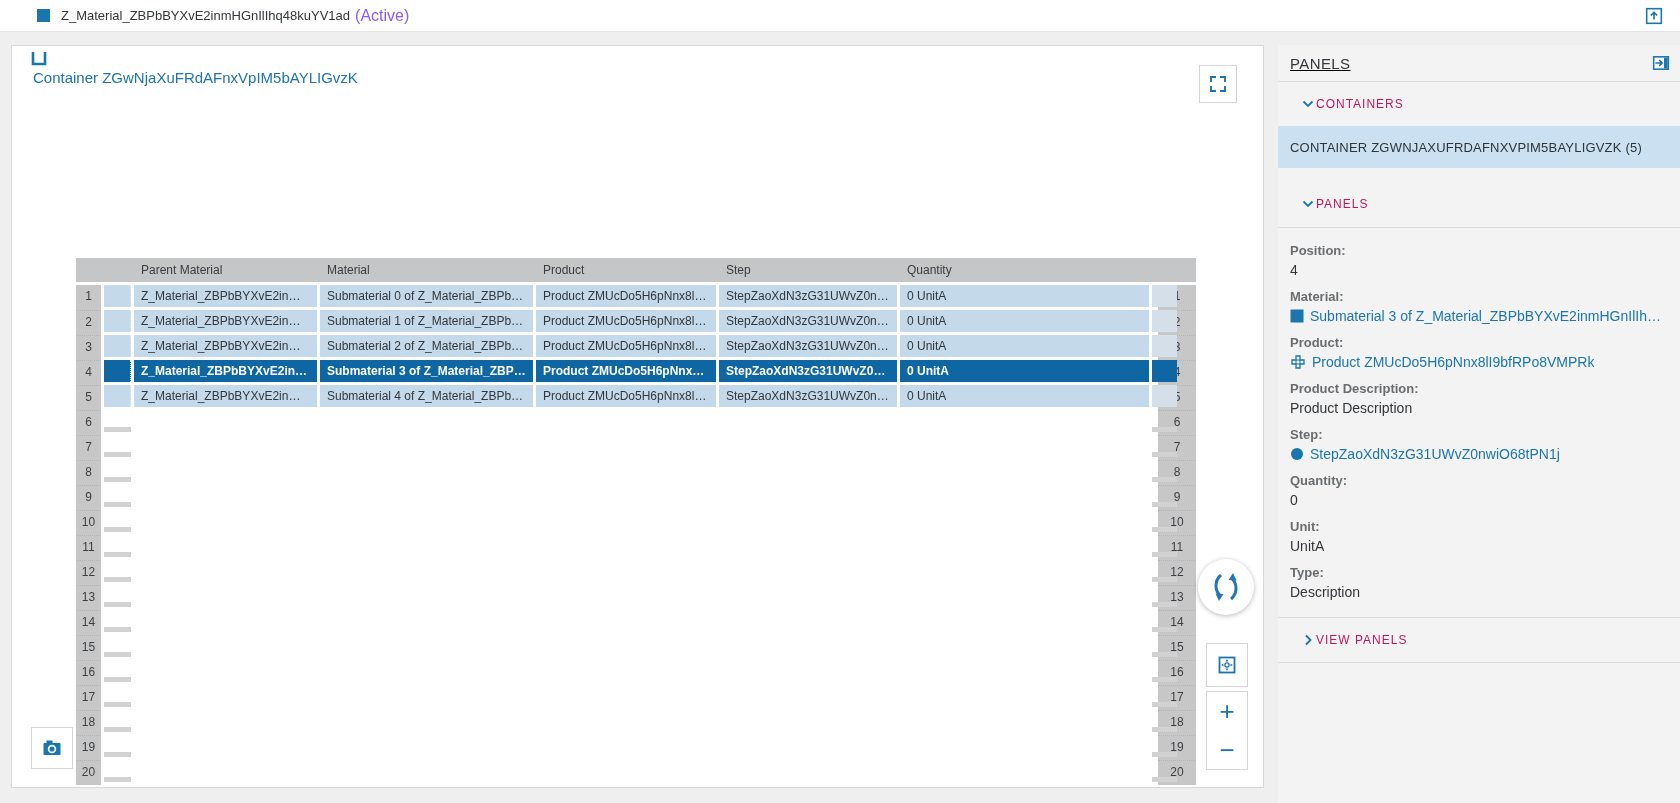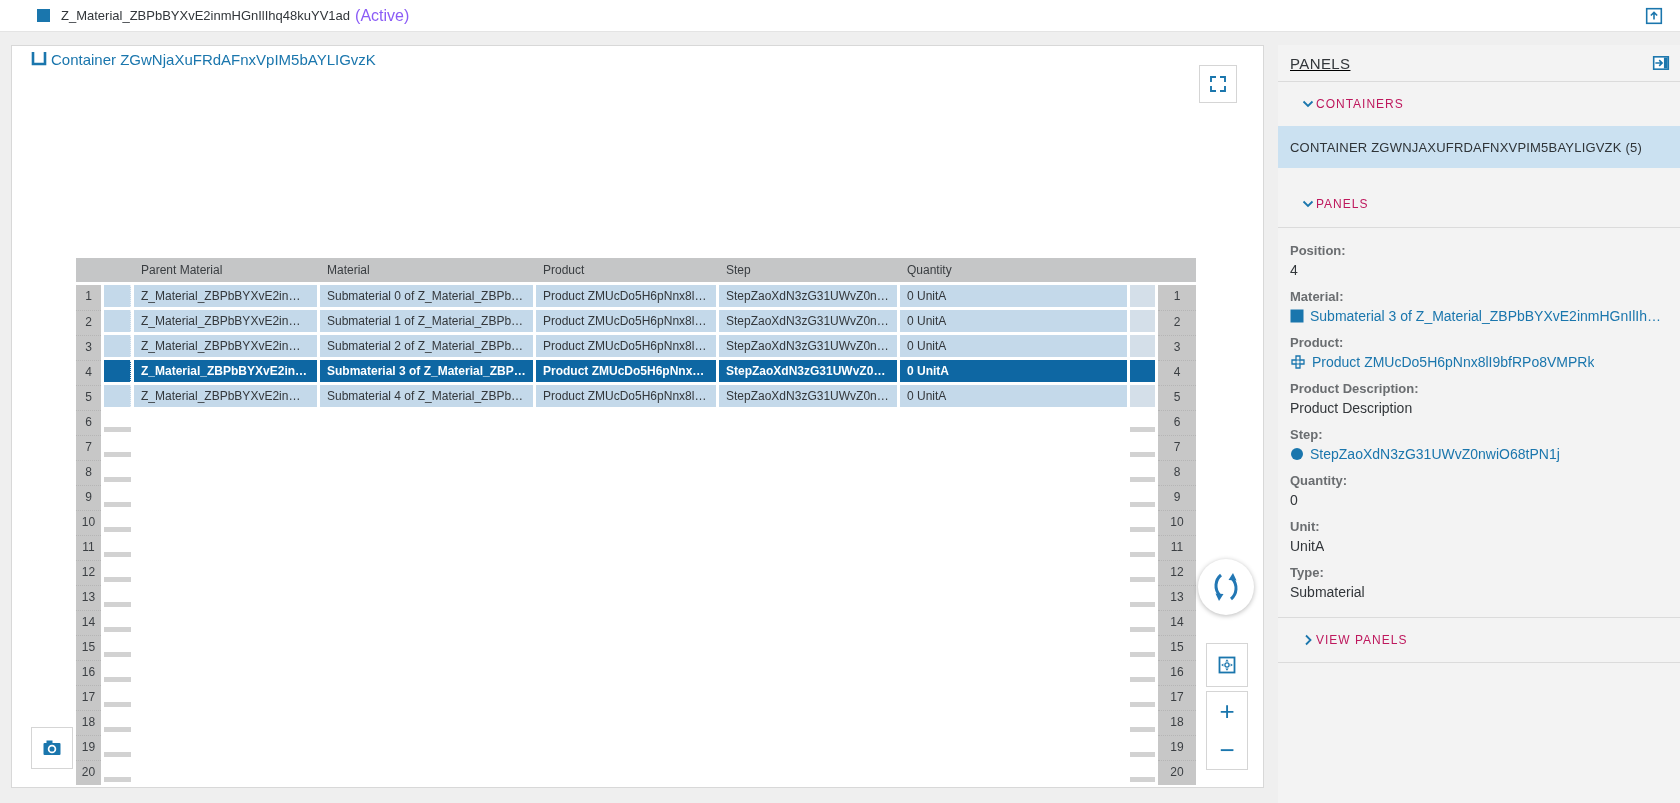--- a/index.html
+++ b/index.html
@@ -10,41 +10,41 @@
   .topbar{position:absolute;left:0;top:0;width:1680px;height:32px;background:#fff;
     border-bottom:1px solid #e4e4e4;display:flex;align-items:center;}
   .tb-sq{width:13px;height:13px;background:#1a76ad;margin-left:37px;flex:none;}
   .tb-title{margin-left:11px;font-size:13px;color:#32363a;}
   .tb-status{margin-left:5px;font-size:16px;color:#8b5cf6;}
   .tb-open{position:absolute;right:17px;top:7px;width:18px;height:18px;border:none;background:none;padding:0;cursor:pointer;}
 
   
   .card{position:absolute;left:11px;top:45px;width:1253px;height:743px;background:#fff;
     border:1px solid #d8d8d8;}
-  .cont-title{position:absolute;left:18px;top:3px;display:flex;align-items:center;}
+  .cont-title{position:absolute;left:18px;top:3px;display:flex;align-items:flex-start;flex-direction:column;}
   .cont-title .ct-text{font-size:15px;color:#1a76ad;margin-left:3px;padding-bottom:0px;}
   .fs-btn{position:absolute;left:1187px;top:19px;width:38px;height:38px;background:#fff;
     border:1px solid #d5d5d5;display:flex;align-items:center;justify-content:center;padding:0;cursor:pointer;}
 
   
   .grid{position:absolute;left:64px;top:212px;width:1120px;height:527px;}
   .thead{position:absolute;left:0;top:0;width:1120px;height:24px;background:#c5c6c7;}
   .hlab{position:absolute;top:0;line-height:24px;font-size:12px;color:#393d41;white-space:nowrap;}
   .h1{left:65px}.h2{left:251px}.h3{left:467px}.h4{left:650px}.h5{left:831px}
   .gutter{position:absolute;top:27px;bottom:0;background:#c7c7c7;}
   .g-l{left:0;width:25px;}
   .g-r{left:1082px;width:38px;}
   .gnum{height:25px;line-height:23px;text-align:center;font-size:12px;color:#3b3f43;}
   .gnum + .gnum{border-top:1px dotted #b5b5b5;}
   .trow{position:absolute;left:28px;height:22px;display:flex;gap:3px;}
   .tc{height:22px;background:#c4d9ea;flex:none;}
   .t-txt{font-size:12px;line-height:22px;padding:0 7px;color:#33373b;white-space:nowrap;
     overflow:hidden;text-overflow:ellipsis;}
   .c-hl{width:27px;border-right:1px dotted #e8eef4;}
-  .c1{width:183px}.c2{width:213px}.c3{width:180px}.c4{width:178px}.c5{width:227px}
+  .c1{width:183px}.c2{width:213px}.c3{width:180px}.c4{width:178px}.c5{width:249px}
   .c-hr{width:25px;background:#d4dfe9;}
   .trow.sel .tc{background:#0e67a3;color:#fff;font-weight:bold;}
   .trow.sel .t-txt{color:#fff;}
   .trow.empty .tc{background:transparent;}
   .trow.empty .c-hl,.trow.empty .c-hr{border:none;border-bottom:5px solid #d2d2d2;}
 
   
   .cam-btn{position:absolute;left:19px;top:681px;width:42px;height:42px;background:#fff;
     border:1px solid #d5d5d5;display:flex;align-items:center;justify-content:center;padding:0;cursor:pointer;}
   .rot-btn{position:absolute;left:1186px;top:513px;width:56px;height:56px;border-radius:50%;
@@ -464,21 +464,21 @@
       </div>
       <div class="field">
         <div class="f-label">Unit:</div>
         <div class="f-value">
           <span class="f-text">UnitA</span>
         </div>
       </div>
       <div class="field">
         <div class="f-label">Type:</div>
         <div class="f-value">
-          <span class="f-text">Submaterial</span>
+          <span class="f-text">Description</span>
         </div>
       </div>
     </div>
 
   <div class="sec-h sec-vo">
     <svg class="chev" viewBox="0 0 16 16" fill="none" stroke="#1a76ad" stroke-width="1.8">
       <path d="M6 3.5 L10.5 8 L6 12.5"></path>
     </svg>
     <span class="sec-lab">VIEW PANELS</span>
   </div>

